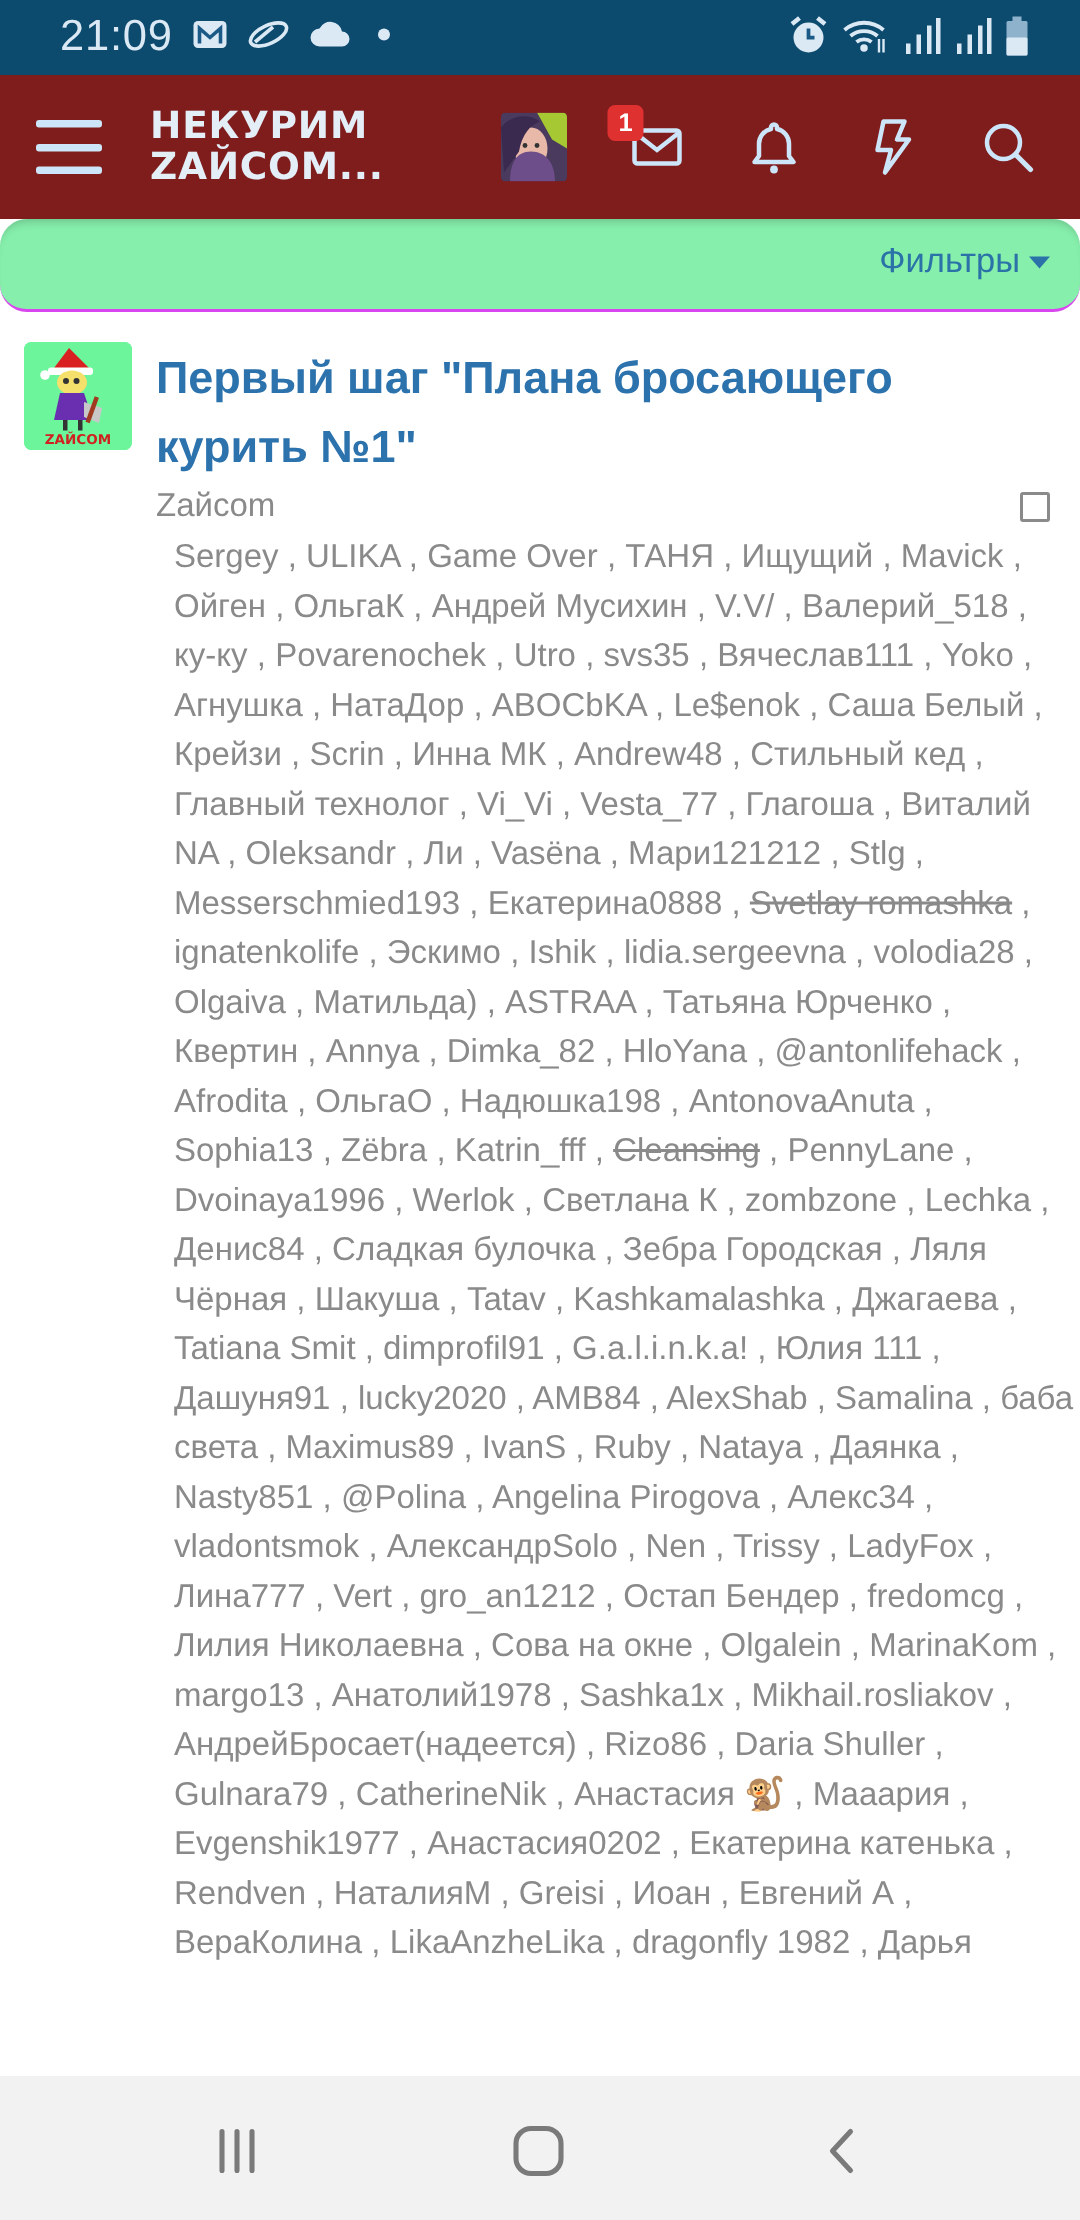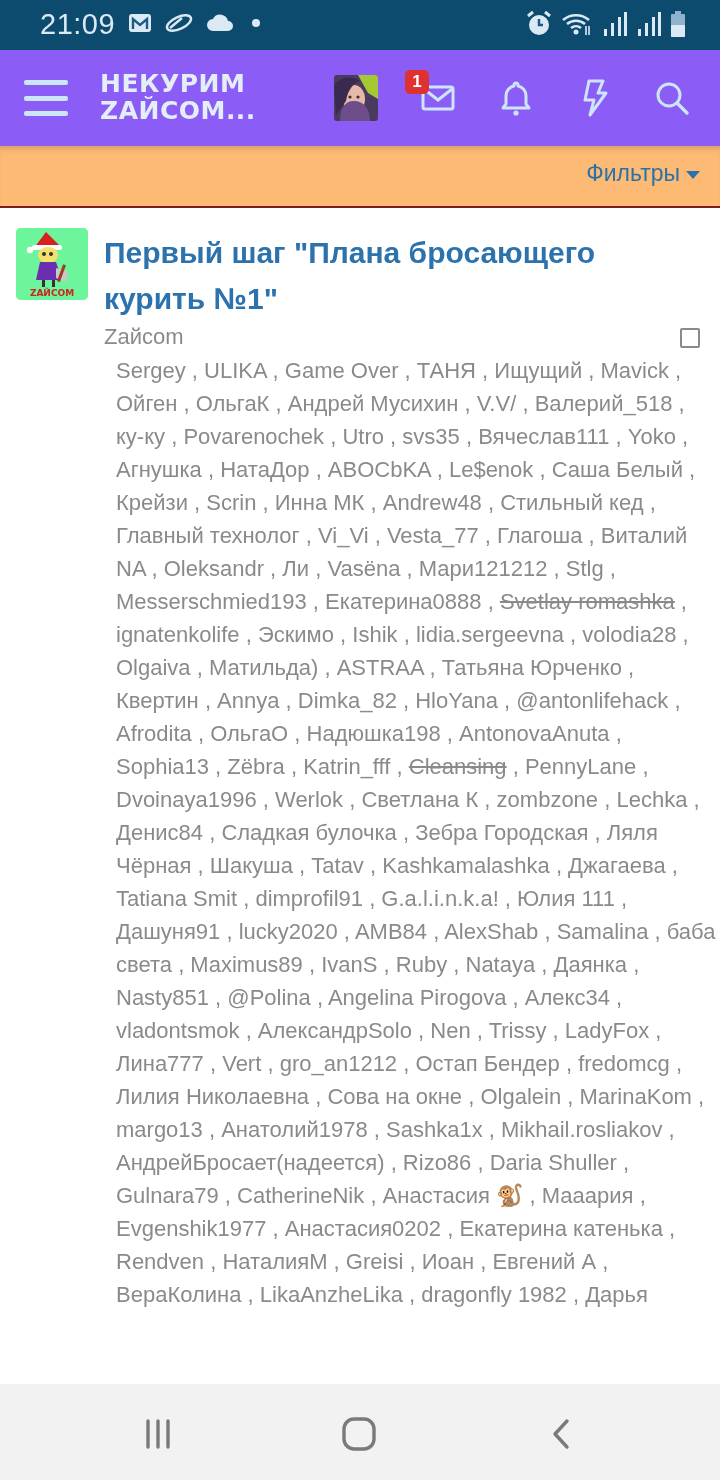--- a/index.html
+++ b/index.html
@@ -5,29 +5,29 @@
   * { box-sizing: border-box; margin: 0; padding: 0; }
   html, body { width: 720px; height: 1480px; overflow: hidden; background: #fff; }
   body { font-family: "Liberation Sans", "DejaVu Sans", sans-serif; position: relative; }
 
   .status-bar { position: absolute; left: 0; top: 0; width: 720px; height: 50px; background: #0c4a6e; color: #dbe9f5; }
   .status-time { position: absolute; left: 40px; top: 8px; font-size: 29px; letter-spacing: 0.5px; }
   .status-left-icons { position: absolute; left: 128px; top: 12px; display: flex; gap: 12px; align-items: center; }
   .status-right-icons { position: absolute; right: 34px; top: 10px; display: flex; gap: 8px; align-items: center; }
   .sb-icon { display: inline-block; }
 
-  .app-bar { position: absolute; left: 0; top: 50px; width: 720px; height: 96px; background: #8b5cf6; }
+  .app-bar { position: absolute; left: 0; top: 50px; width: 720px; height: 96px; background: #7f1d1d; }
   .hamburger { position: absolute; left: 24px; top: 30px; width: 44px; height: 36px; display: flex; flex-direction: column; justify-content: space-between; cursor: pointer; }
   .hamburger span { display: block; height: 5px; border-radius: 2px; background: #cde5f8; }
   .logo { position: absolute; left: 100px; top: 20px; color: #e3eef7; font-weight: bold; font-size: 25px; line-height: 27px; letter-spacing: 0.5px; font-family: "DejaVu Sans", sans-serif; }
   .user-avatar { position: absolute; left: 334px; top: 25px; width: 44px; height: 46px; border-radius: 3px; overflow: hidden; cursor: pointer; }
   .hdr-icon { position: absolute; top: 28px; width: 40px; height: 40px; cursor: pointer; display: flex; align-items: center; justify-content: center; }
   .badge { position: absolute; left: 405px; top: 20px; min-width: 24px; height: 24px; padding: 0 5px; border-radius: 5px; background: #e03131; color: #fff; font-size: 17px; font-weight: bold; display: flex; align-items: center; justify-content: center; }
 
-  .filter-bar { position: absolute; left: 0; top: 146px; width: 720px; height: 62px; background: #fdba74; border-bottom: 2px solid #7f1d1d; box-shadow: inset 0 6px 6px -4px rgba(0,0,0,0.18); }
+  .filter-bar { position: absolute; left: 0; top: 146px; width: 720px; height: 62px; background: #86efac; border-bottom: 2px solid #d946ef; box-shadow: inset 0 6px 6px -4px rgba(0,0,0,0.18); border-radius: 18px; }
   .filters-btn { position: absolute; right: 20px; top: 14px; color: #2a72a8; font-size: 23px; display: flex; align-items: center; gap: 6px; cursor: pointer; }
   .caret { width: 0; height: 0; border-left: 7px solid transparent; border-right: 7px solid transparent; border-top: 8px solid #2a72a8; margin-top: 2px; }
 
   .thread { position: absolute; left: 0; top: 210px; width: 720px; height: 1174px; overflow: hidden; background: #fff; }
   .thread-avatar { position: absolute; left: 16px; top: 18px; width: 72px; height: 72px; border-radius: 5px; background: #6cf59a; overflow: hidden; cursor: pointer; }
   .thread-title { position: absolute; left: 104px; top: 20px; width: 580px; color: #2c72ad; font-size: 30px; font-weight: bold; line-height: 46px; cursor: pointer; font-family: "Liberation Sans", sans-serif; }
   .thread-author { position: absolute; left: 104px; top: 114px; color: #8a8a8a; font-size: 22px; cursor: pointer; }
   .select-checkbox { position: absolute; left: 680px; top: 118px; width: 20px; height: 20px; border: 2px solid #8a8a8a; border-radius: 2px; cursor: pointer; }
   .participants { position: absolute; left: 116px; top: 144px; width: 600px; color: #8a8a8a; font-size: 22px; line-height: 33px; }
   .participants .strike { text-decoration: line-through; }

